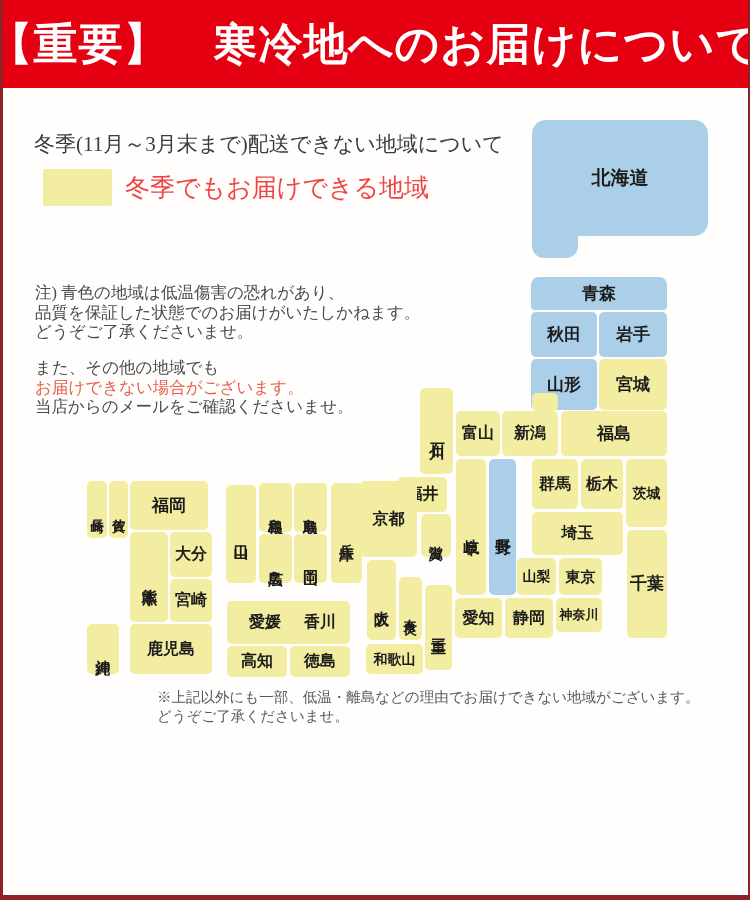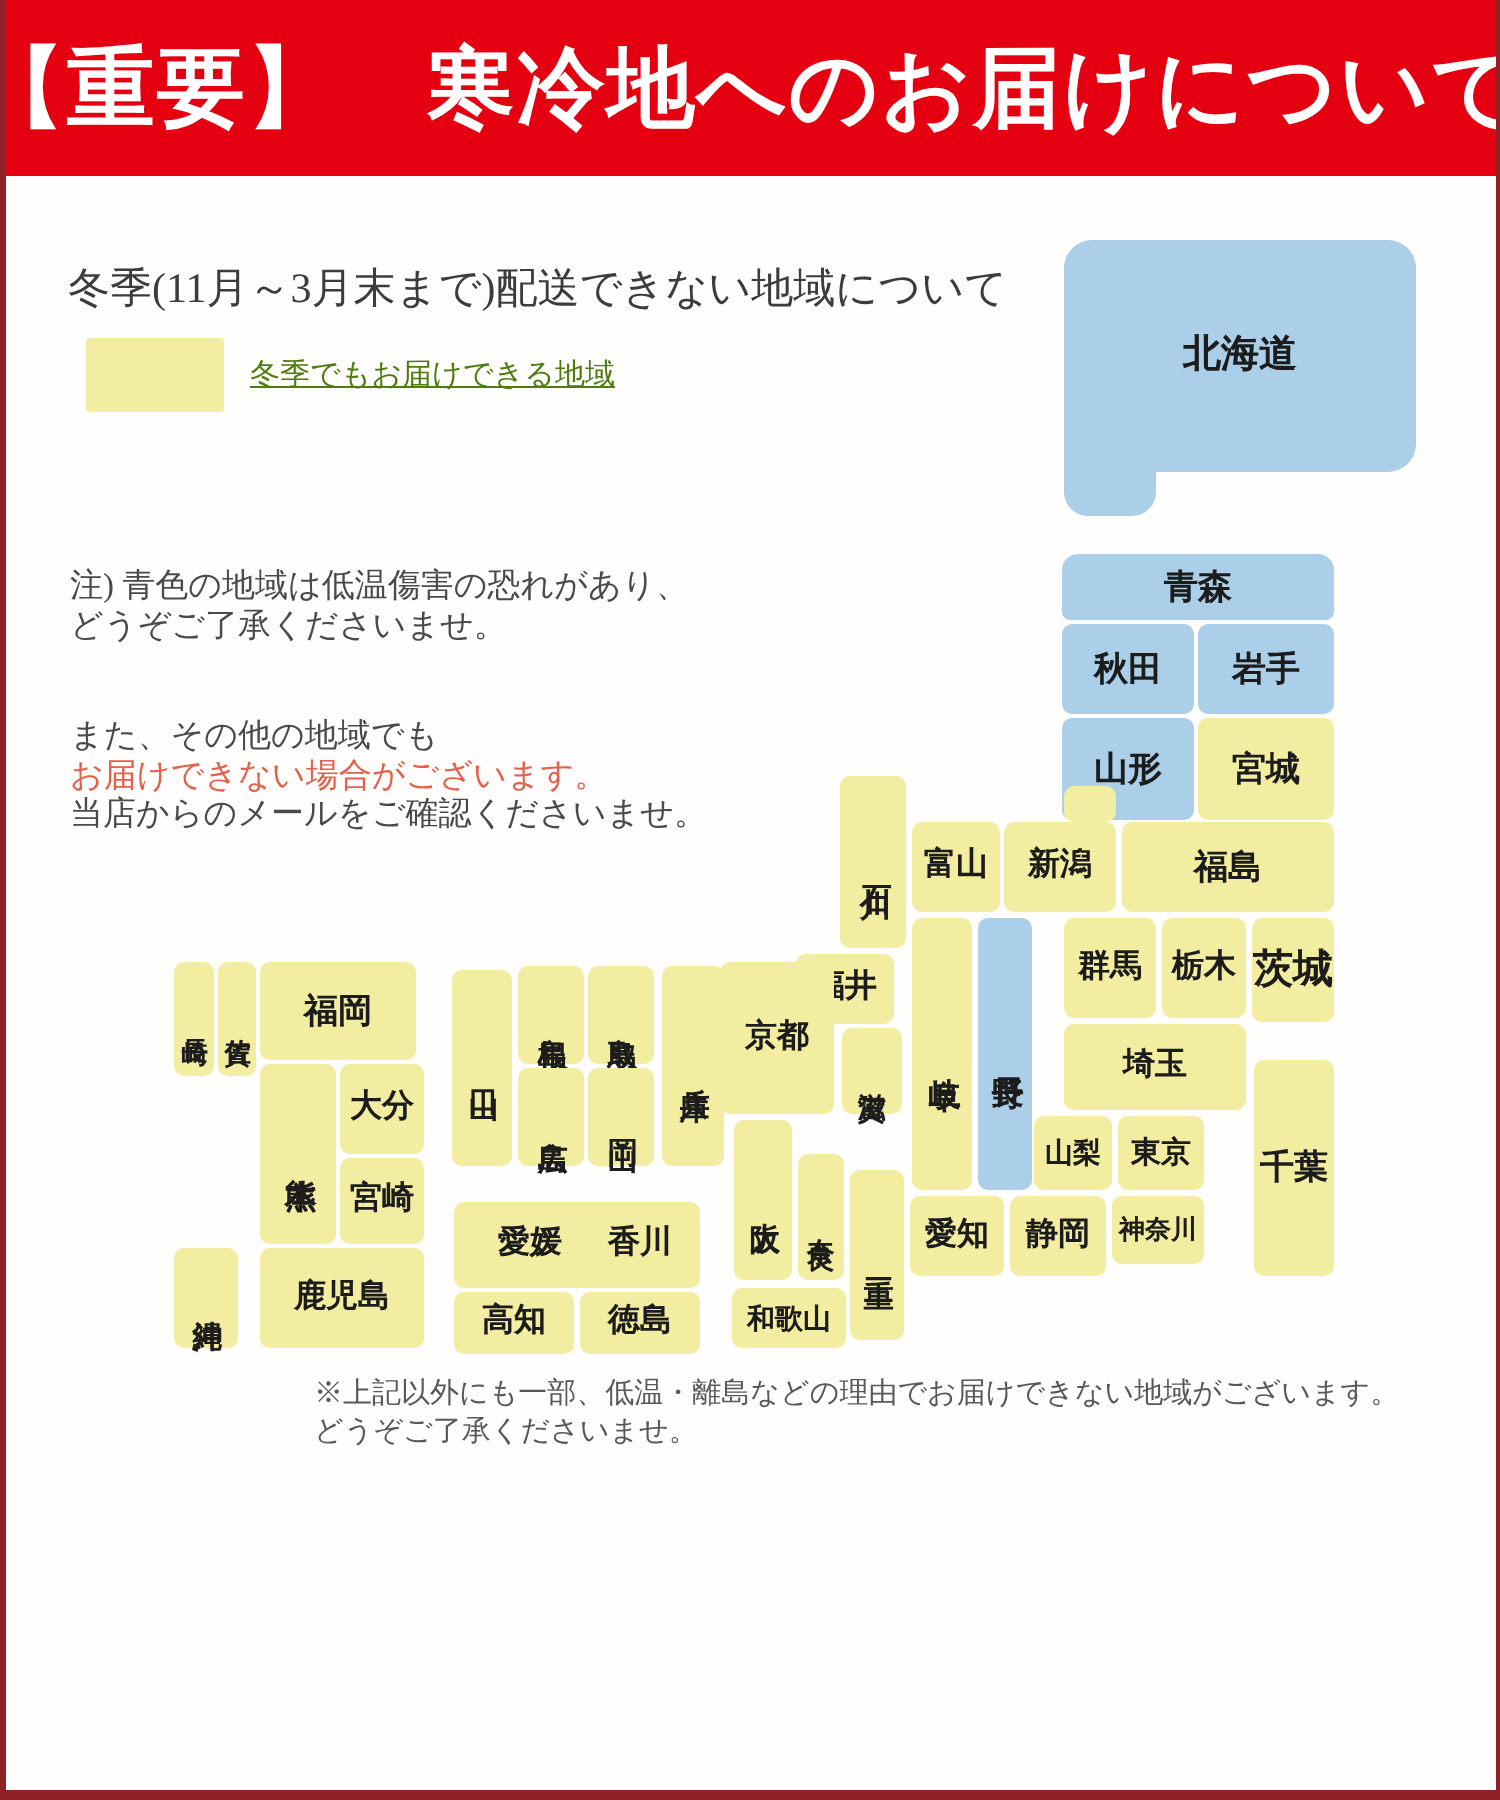--- a/index.html
+++ b/index.html
@@ -21,21 +21,21 @@
     font-family:"Liberation Sans","DejaVu Sans",sans-serif;
   }
   
   .subtitle{position:absolute;left:34px;top:130px;font-size:21px;color:#3c3c3c;}
   .legend-row{position:absolute;left:43px;display:flex;align-items:center;}
   .legend-row.r1{top:169px;}
   .legend-row.r2{top:223px;}
   .swatch{width:69px;height:37px;border-radius:2px;}
   .swatch.ok{background:var(--ok);}
   .swatch.ng{background:var(--ng);}
-  .legend-label{margin-left:13px;font-size:15px;color:#4d7c0f;white-space:nowrap;text-decoration:underline;}
+  .legend-label{margin-left:13px;font-size:25px;color:#ef4444;white-space:nowrap;}
   
   .note{position:absolute;left:35px;font-size:16.5px;line-height:19.5px;color:#4a4a4a;white-space:nowrap;}
   .note.n1{top:283px;}
   .note.n2{top:358px;}
   .note .alert{color:var(--alert);}
   
   .map{position:absolute;left:0;top:0;width:750px;height:900px;}
   .blk{
     position:absolute;border-radius:5px;display:flex;align-items:center;justify-content:center;
     font-family:"Liberation Sans","DejaVu Sans",sans-serif;font-weight:700;color:#1c1c1c;
@@ -61,20 +61,21 @@
 
   <div class="subtitle">冬季(11月～3月末まで)配送できない地域について</div>
 
   <div class="legend-row r1">
     <div class="swatch ok"></div>
     <div class="legend-label">冬季でもお届けできる地域</div>
   </div>
 
   <div class="note n1">
     <div>注) 青色の地域は低温傷害の恐れがあり、</div>
+    <div>品質を保証した状態でのお届けがいたしかねます。</div>
     <div>どうぞご了承くださいませ。</div>
   </div>
 
   <div class="note n2">
     <div>また、その他の地域でも</div>
     <div class="alert">お届けできない場合がございます。</div>
     <div>当店からのメールをご確認くださいませ。</div>
   </div>
 
   <div class="map">
@@ -109,21 +110,21 @@
       </div>
       <div class="blk ok" style="left: 561px; top: 411px; width: 106px; height: 45px; font-size: 17px;">
         <span>福島</span>
       </div>
       <div class="blk ok" style="left: 532px; top: 459px; width: 46px; height: 50px; font-size: 16px;">
         <span>群馬</span>
       </div>
       <div class="blk ok" style="left: 581px; top: 459px; width: 42px; height: 50px; font-size: 16px;">
         <span>栃木</span>
       </div>
-      <div class="blk ok" style="left: 626px; top: 459px; width: 41px; height: 52px; font-size: 20px;">
+      <div class="blk ok" style="left: 626px; top: 459px; width: 41px; height: 68px; font-size: 14px;">
         <span>茨城</span>
       </div>
       <div class="blk ok" style="left: 532px; top: 512px; width: 91px; height: 43px; font-size: 16px;">
         <span>埼玉</span>
       </div>
       <div class="blk ng vert" style="left: 489px; top: 459px; width: 27px; height: 136px; font-size: 16px;">
         <span>長野</span>
       </div>
       <div class="blk ok vert" style="left: 456px; top: 459px; width: 30px; height: 136px; font-size: 16px;">
         <span>岐阜</span>

